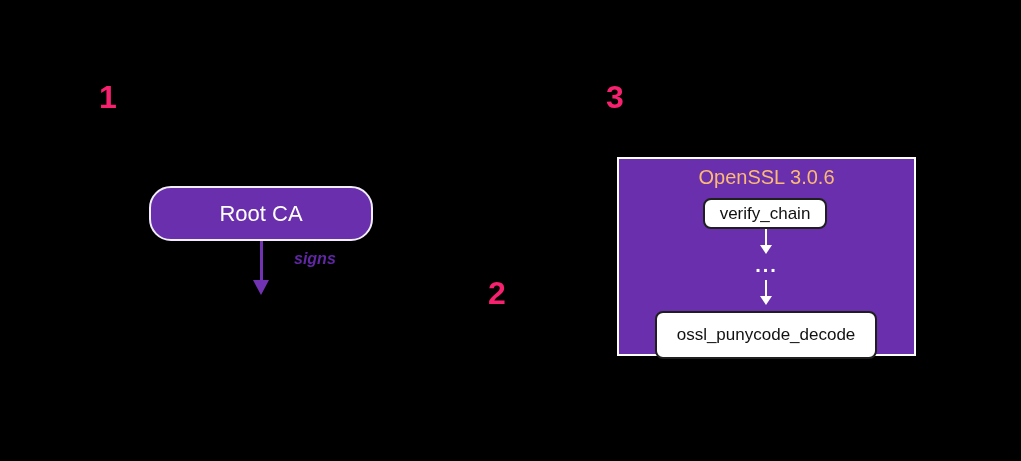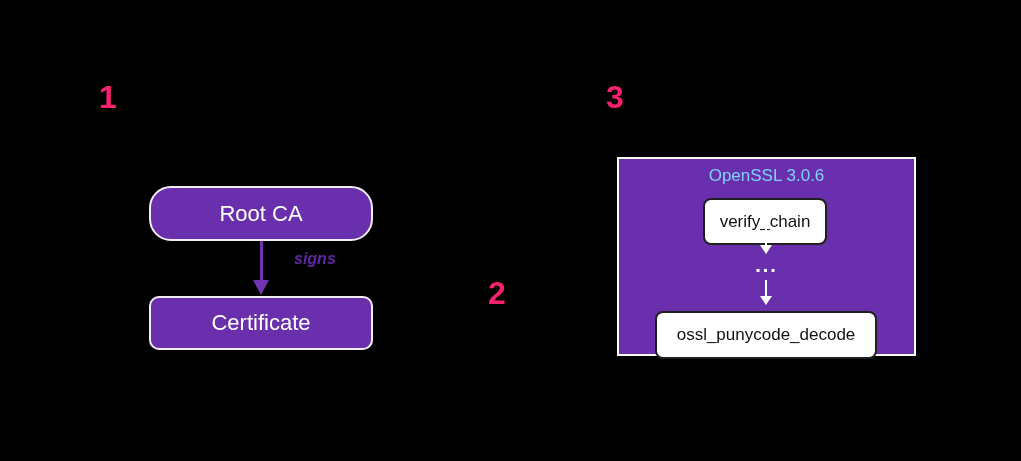--- a/index.html
+++ b/index.html
@@ -41,21 +41,21 @@
   }
   .panel{
     position:absolute;
     box-sizing:border-box;
     left:617px;top:157px;width:299px;height:199px;
     background:var(--purple,#6a2fad);
     border:2px solid #ffffff;
   }
   .panel-title{
     position:absolute;left:0;top:7px;width:100%;
-    text-align:center;color:#7dd3fc;font-size:17px;
+    text-align:center;color:#fdba74;font-size:20px;
   }
   .fn-box{
     position:absolute;
     box-sizing:border-box;
     background:#ffffff;
     border:2px solid var(--fn-border,#1f1f1f);
     border-radius:8px;
     display:flex;align-items:center;justify-content:center;
     color:#111;font-size:17px;white-space:nowrap;
   }
@@ -83,29 +83,26 @@
   <div class="step-num" style="left:606px;top:81px;">3</div>
 
   <div class="node-box" style="left:149px;top:186px;width:224px;height:55px;border-radius:22px;">
     <span>Root CA</span>
   </div>
 
   <div class="arrow-line-purple" style="left:260px;top:241px;height:39px;"></div>
   <div class="arrow-head-purple" style="left:253px;top:280px;"></div>
   <div class="signs-label" style="left:294px;top:250px;">signs</div>
 
-  <div class="node-box" style="left:149px;top:296px;width:224px;height:54px;">
-    <span>Certificate</span>
-  </div>
 
   <div class="panel">
 
     <div class="panel-title">OpenSSL 3.0.6</div>
 
-    <div class="fn-box" style="left:84px;top:39px;width:124px;height:47px;">
+    <div class="fn-box" style="left:84px;top:39px;width:124px;height:31px;">
       <span>verify_chain</span>
     </div>
 
     <div class="arrow-line-white" style="left:146px;top:70px;height:16px;"></div>
     <div class="arrow-head-white" style="left:141px;top:86px;"></div>
 
     <div class="dots" style="top:96px;">...</div>
 
     <div class="arrow-line-white" style="left:146px;top:121px;height:16px;"></div>
     <div class="arrow-head-white" style="left:141px;top:137px;"></div>

